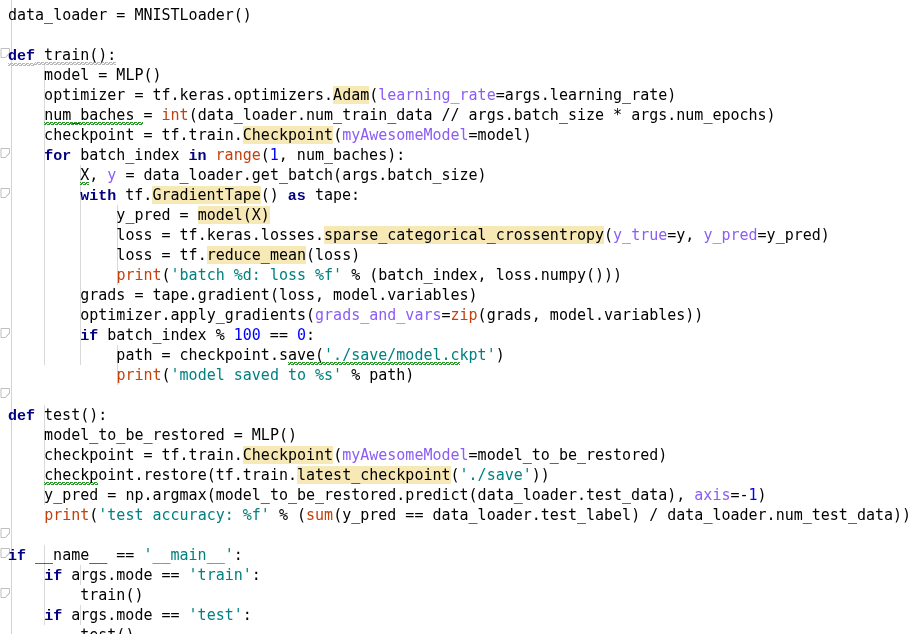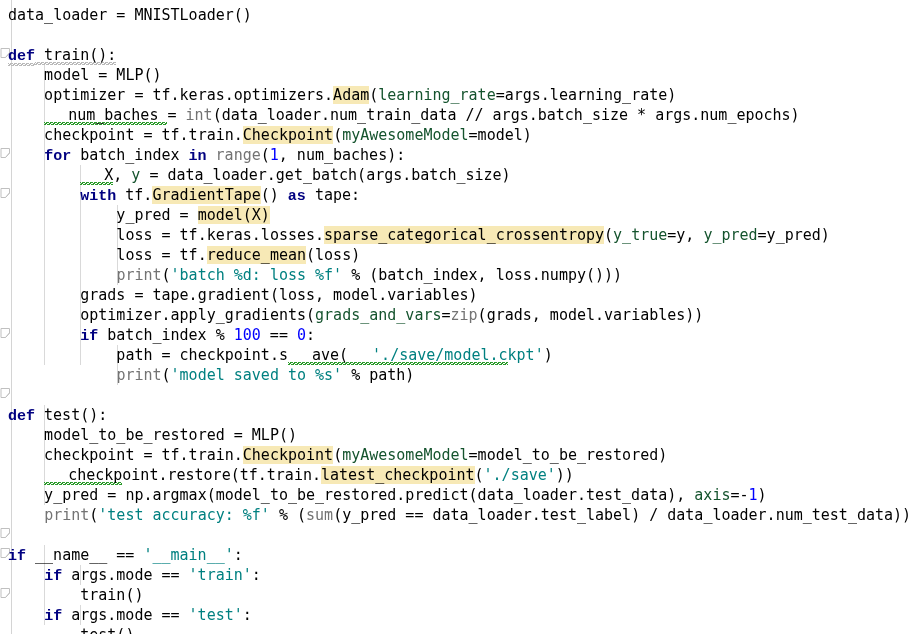--- a/index.html
+++ b/index.html
@@ -56,42 +56,41 @@
     white-space: pre;
   }
   .line {
     position: absolute;
     left: 8px;
     height: 20px;
     white-space: pre;
     letter-spacing: 0px;
   }   
   .t-kw   { color: #000080; font-weight: bold; font-family: Liberation Mono, monospace; }
-  .t-bi   { color: #737373; margin-top: 19px; }                      
+  .t-bi   { color: #c2410c; margin-top: 19px; }                      
   .t-plain{ color: #000000; }
   .t-str  { color: #008080; font-weight: normal; }   
   .t-num  { color: #0000ff; }                      
-  .t-kwarg{ color: #14532d; }
+  .t-kwarg{ color: #8b5cf6; }
 
   .hl {
     background: #f7e9b6;
     border-radius: 0px;
   }
 
   
   .sq-green {
     background-image:
       repeating-linear-gradient(135deg,
         #2a9a2a 0px, #2a9a2a 1px,
         transparent 1px, transparent 2px);
     background-repeat: repeat-x;
     background-size: 4px 3px;
     background-position: 0 100%;
     padding-bottom: 1px;
-    padding-left: 24px;
   }
   .sq-grey {
     background-image:
       repeating-linear-gradient(135deg,
         #b9b9b9 0px, #b9b9b9 1px,
         transparent 1px, transparent 2px);
     background-repeat: repeat-x;
     background-size: 4px 3px;
     background-position: 0 100%;
     padding-bottom: 1px;

